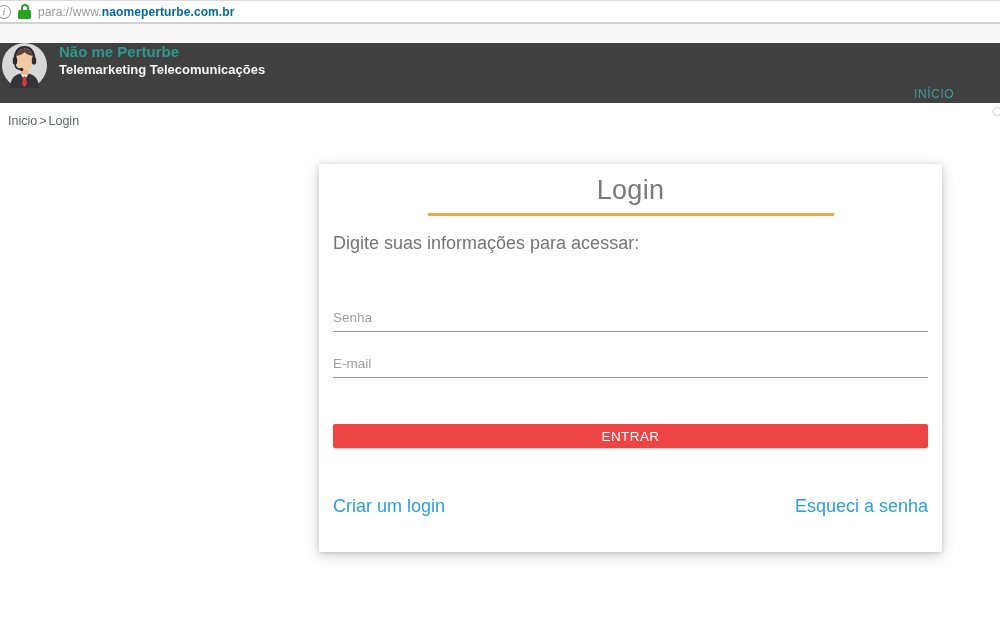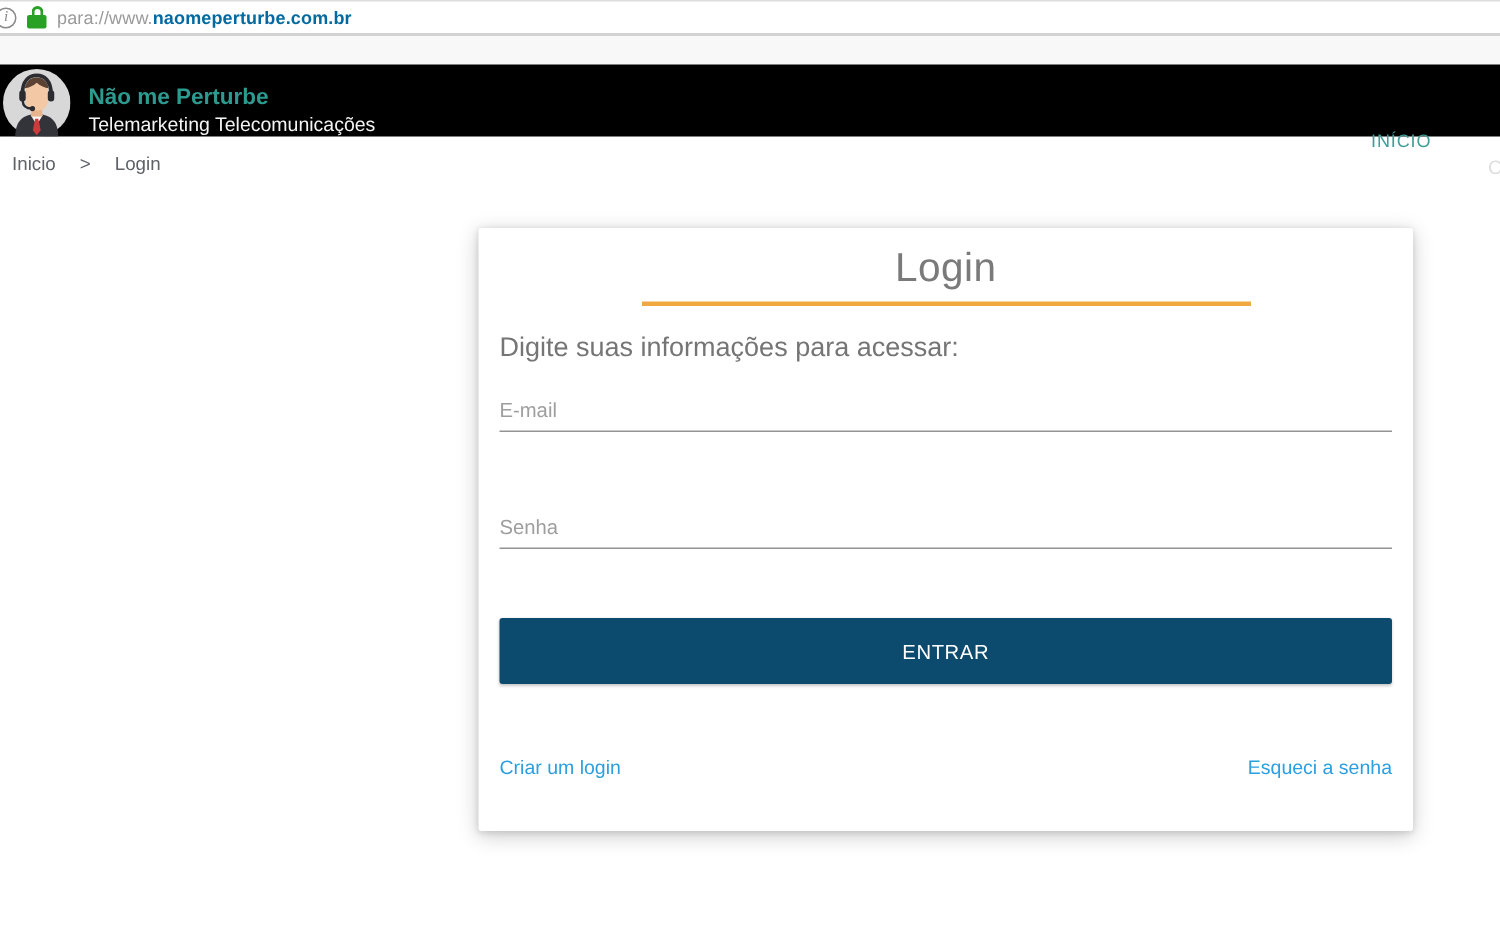--- a/index.html
+++ b/index.html
@@ -27,40 +27,40 @@
     background:#28a125; border-radius:1.5px;
   }
   .url-text { font-size:12px; color:#9a9a9a; letter-spacing:.1px; }
   .url-text b { color:#0369a1; font-weight:700; }
 
   
   .chrome-strip { height:19px; background:#f8f8f9; }
 
   
   .site-header {
-    height:48px; background:#000000;
-    display:flex; align-items:flex-end; position:relative;
+    height:60px; background:#404040;
+    display:flex; align-items:flex-start; position:relative;
   }
   .avatar { width:45px; height:45px; margin-left:2px; flex:0 0 auto; }
   .header-titles { margin-left:12px; }
   .site-title { color:#2d9a90; font-size:15px; font-weight:700; line-height:18px; }
-  .site-subtitle { color:#f4f4f4; font-size:13px; font-weight:400; line-height:17px; }
+  .site-subtitle { color:#f4f4f4; font-size:13px; font-weight:700; line-height:17px; }
   .nav-inicio {
     position:absolute; left:914px; top:44px;
     color:#3f9e96; font-size:12px; letter-spacing:.6px; cursor:pointer;
   }
   .nav-partial {
     position:absolute; left:992px; top:61px; width:8px; overflow:hidden;
     color:#dedede; font-size:13px;
   }
 
   
   .breadcrumb {
     padding:11px 0 0 8px; font-size:12.5px; color:#5f6368;
-    display:flex; gap:16px; align-items:center;
+    display:flex; gap:2px; align-items:center;
   }
   .breadcrumb .crumb { cursor:pointer; }
   .breadcrumb .sep { color:#5f6368; }
 
   
   .card {
     width:623px; margin:36px 0 0 319px; background:#ffffff;
     border-radius:2px; box-shadow:0 3px 14px rgba(0,0,0,.20), 0 1px 4px rgba(0,0,0,.12);
     padding:11px 14px 35px;
   }
@@ -74,28 +74,28 @@
   .field { margin-top:20px; }
   .field input {
     display:block; width:100%; border:none; border-bottom:1px solid #949494;
     font-family:"Liberation Sans",sans-serif; font-size:13.5px; color:#333;
     padding:4px 0 6px; background:transparent; outline:none;
   }
   .field input::placeholder { color:#9e9e9e; opacity:1; }
   .field.senha { margin-top:52px; }
 
   .submit-btn {
-    display:block; width:100%; margin-top:46px; height:44px;
-    background:#0c4a6e; border:none; border-radius:2px;
+    display:block; width:100%; margin-top:46px; height:24px;
+    background:#ef4444; border:none; border-radius:2px;
     color:#ffffff; font-family:"Liberation Sans",sans-serif; font-size:13.5px;
     letter-spacing:.4px; cursor:pointer; box-shadow:0 1px 2px rgba(0,0,0,.22);
   }
 
   .links-row { margin-top:48px; display:flex; justify-content:space-between; }
-  .links-row a { font-size:13px; color:#2b9fe0; text-decoration:none; cursor:pointer; }
+  .links-row a { font-size:18px; color:#2b9fe0; text-decoration:none; cursor:pointer; }
 </style>
 </head>
 <body>
 
 <div class="address-bar">
   <span class="info-icon">i</span>
   <span class="lock-icon">
     <span class="shackle"></span>
     <span class="body"></span>
   </span>
@@ -131,26 +131,26 @@
   <span class="crumb">Inicio</span>
   <span class="sep">&gt;</span>
   <span class="crumb">Login</span>
 </div>
 
 <div class="card">
   <div class="card-title">Login</div>
   <div class="card-divider"></div>
   <div class="card-instruction">Digite suas informações para acessar:</div>
 
+  <div class="field senha">
+    <input type="password" placeholder="Senha" style="">
+  </div>
+
   <div class="field">
     <input type="text" placeholder="E-mail" style="">
-  </div>
-
-  <div class="field senha">
-    <input type="password" placeholder="Senha" style="">
   </div>
 
   <button class="submit-btn">ENTRAR</button>
 
   <div class="links-row">
     <a>Criar um login</a>
     <a>Esqueci a senha</a>
   </div>
 </div>
 

